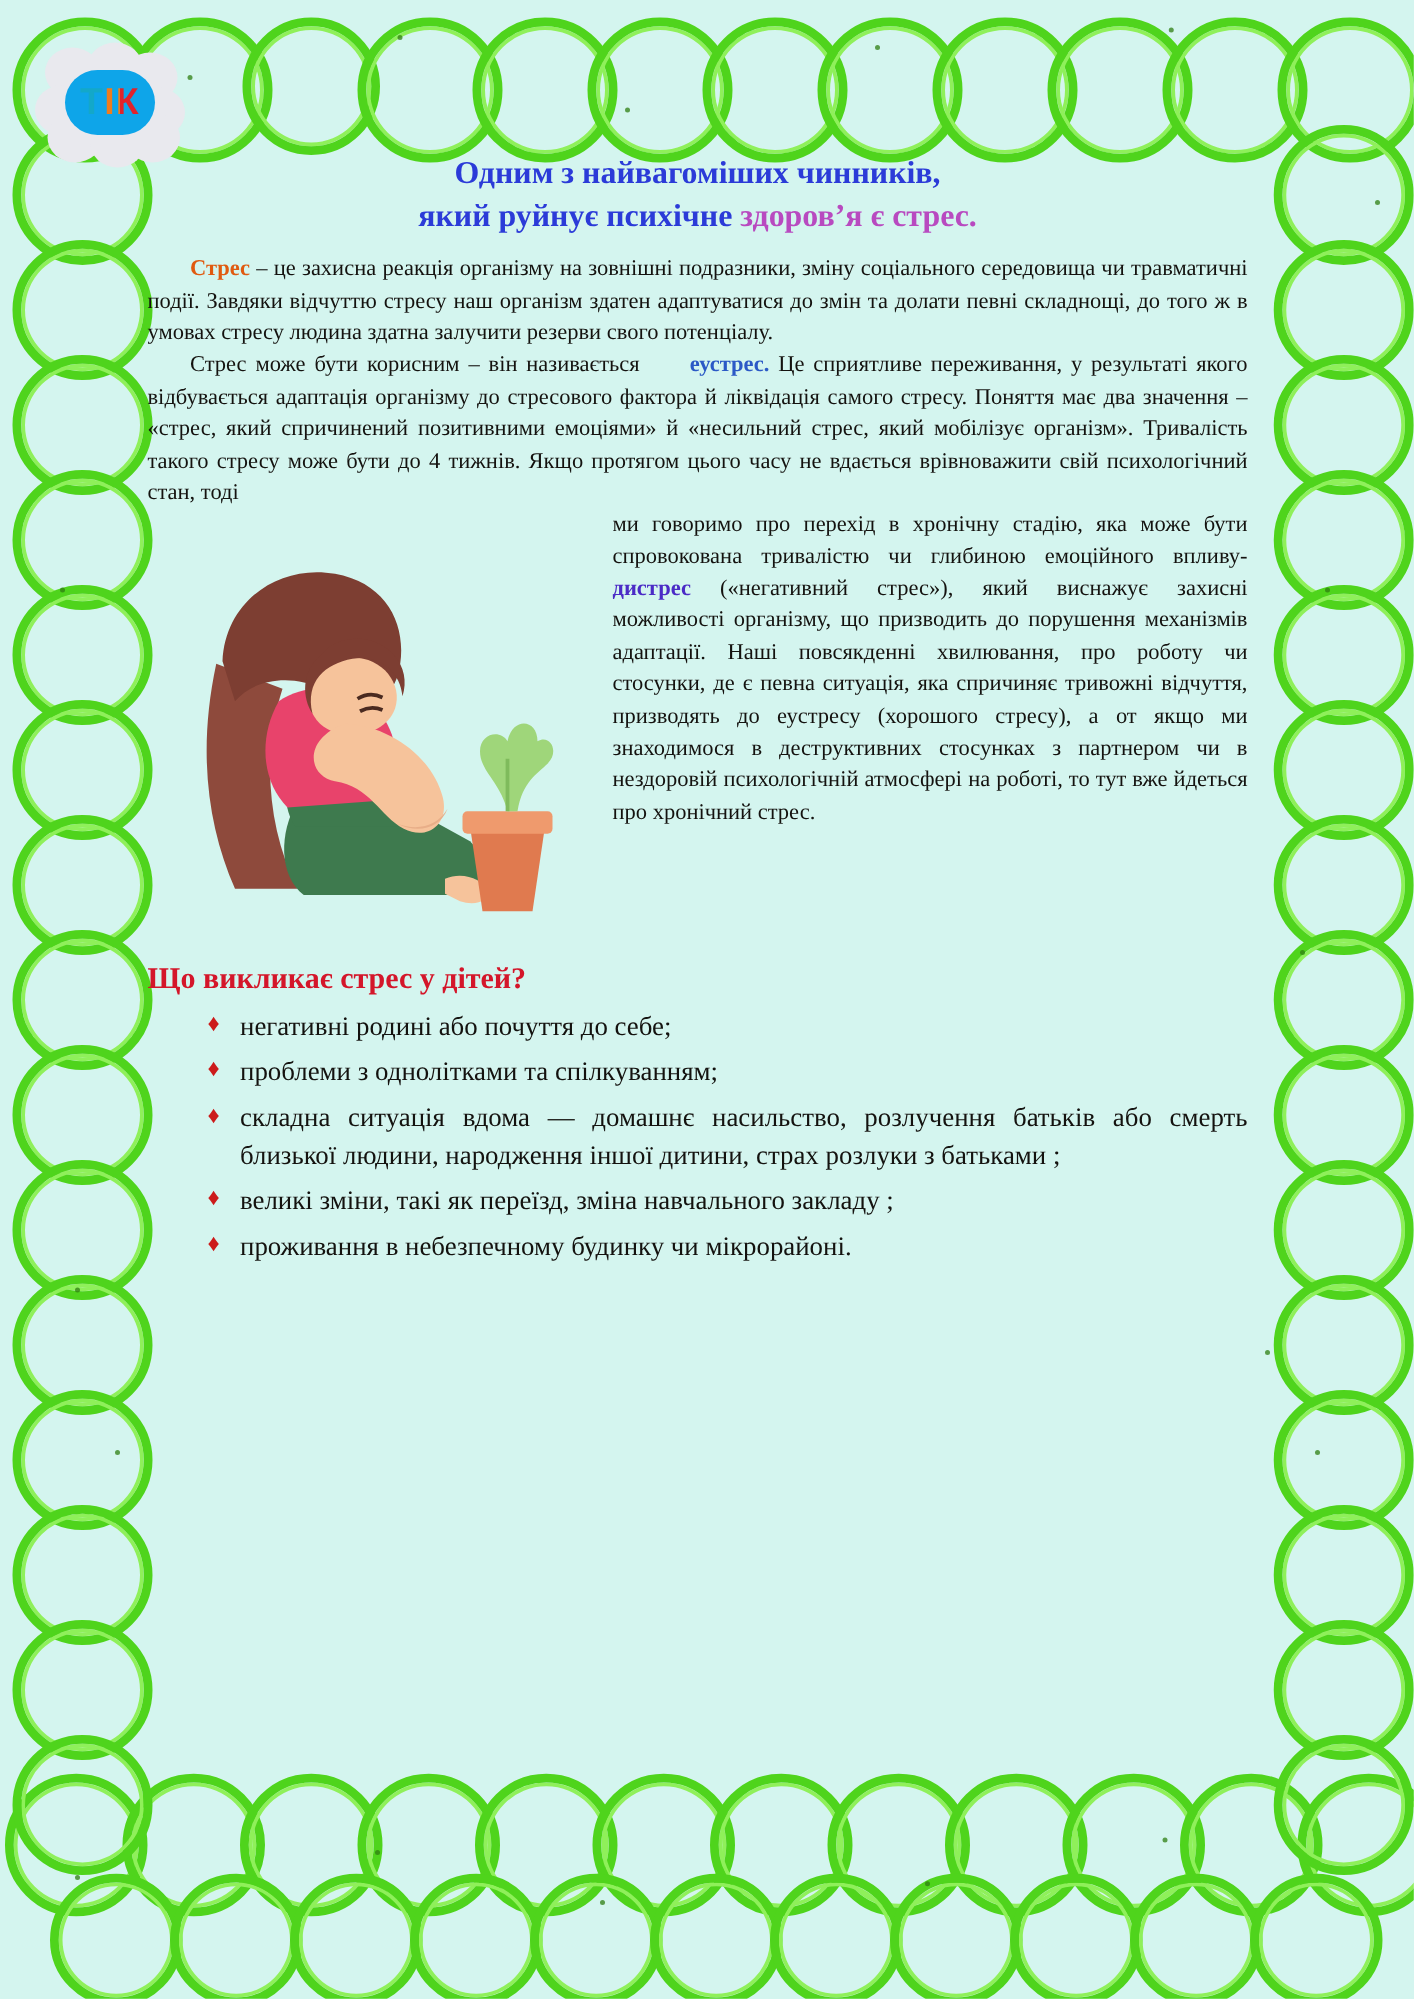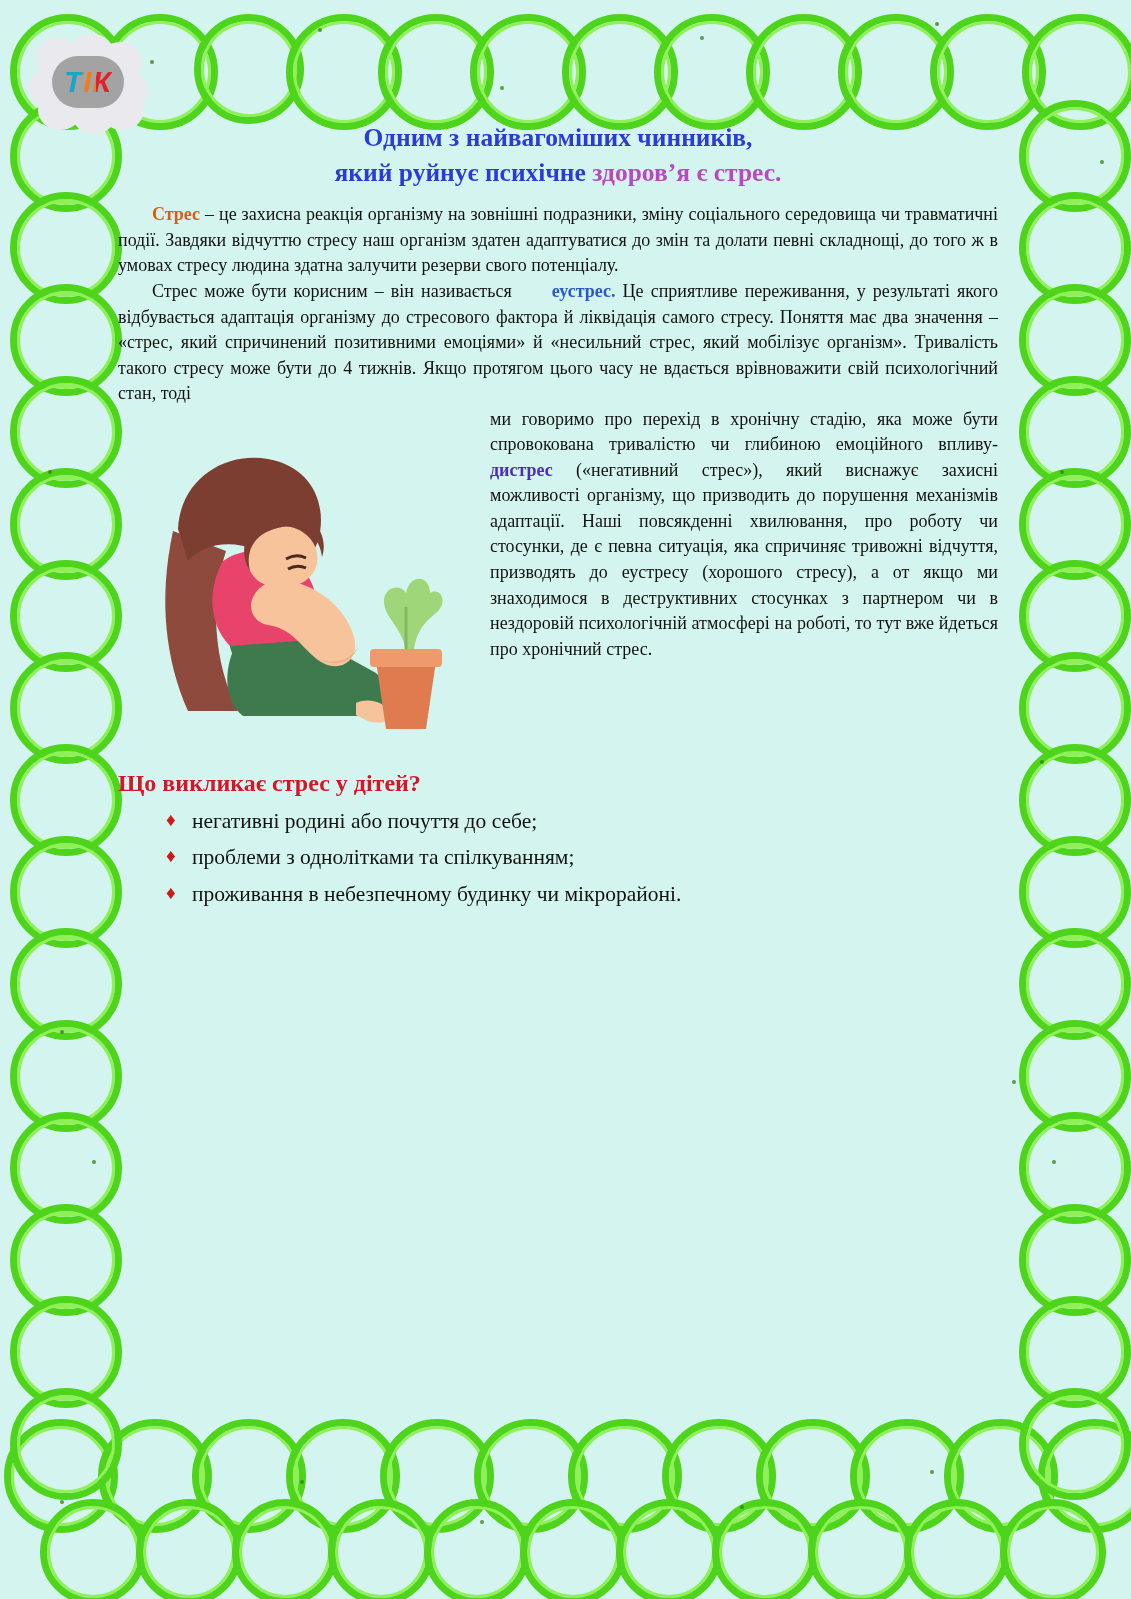--- a/index.html
+++ b/index.html
@@ -58,25 +58,24 @@
     border-radius: 50%;
     background: #e9e9ee;
   }
   .logo .core {
     position: absolute;
     left: 24px;
     top: 22px;
     width: 72px;
     height: 52px;
     border-radius: 30px;
-    background: #a3a3a3;
+    background: #0ea5e9;
     display: flex;
     align-items: center;
     justify-content: center;
-    font-style: italic;
   }
   .logo .core span {
     font-family: "Liberation Sans", sans-serif;
     font-weight: bold;
     font-size: 30px;
     letter-spacing: 1px;
     background: linear-gradient(90deg, #13a8c9 0%, #13a8c9 38%, #f07c1d 39%, #f07c1d 66%, #e0232b 67%);
     -webkit-background-clip: text;
     background-clip: text;
     color: transparent;
@@ -312,15 +311,17 @@
 
   <p class="nohang"><span>ми говоримо про перехід в хронічну стадію, яка може бути спровокована тривалістю чи глибиною емоційного впливу- </span><span class="kw-purple">дистрес</span><span> («негативний стрес»), який виснажує захисні можливості організму, що призводить до порушення механізмів адаптації. Наші повсякденні хвилювання, про роботу чи стосунки, де є певна ситуація, яка спричиняє тривожні відчуття, призводять до еустресу (хорошого стресу), а от якщо ми знаходимося в деструктивних стосунках з партнером чи в нездоровій психологічній атмосфері на роботі, то тут вже йдеться про хронічний стрес.</span></p>
   <div class="clear"></div>
 
   <h2 class="subtitle">Що викликає стрес у дітей?</h2>
 
 
   <ul class="bullets">
     <li>негативні родині або почуття до себе;</li>
     <li>проблеми з однолітками та спілкуванням;</li>
+    <li>складна ситуація вдома — домашнє насильство, розлучення батьків або смерть близької людини, народження іншої дитини, страх розлуки з батьками ;</li>
+    <li>великі зміни, такі як переїзд, зміна навчального закладу ;</li>
     <li>проживання в небезпечному будинку чи мікрорайоні.</li>
   </ul>
 </div>
 
 </body></html>

